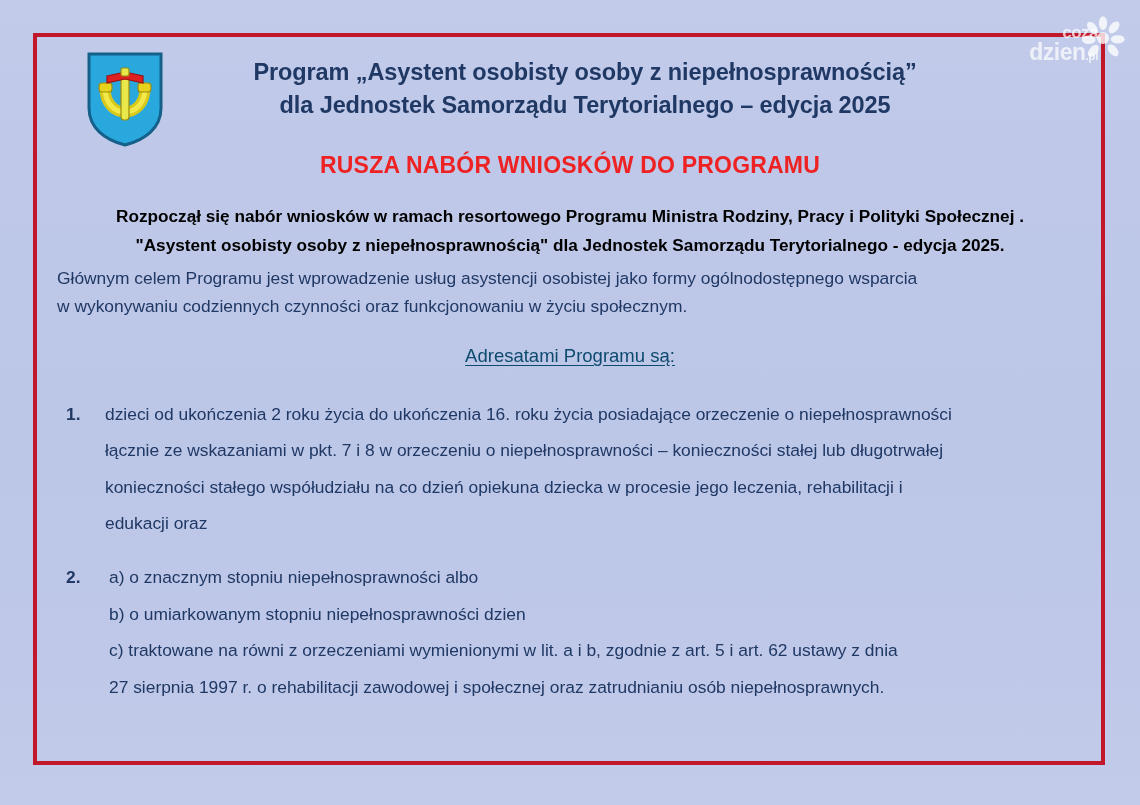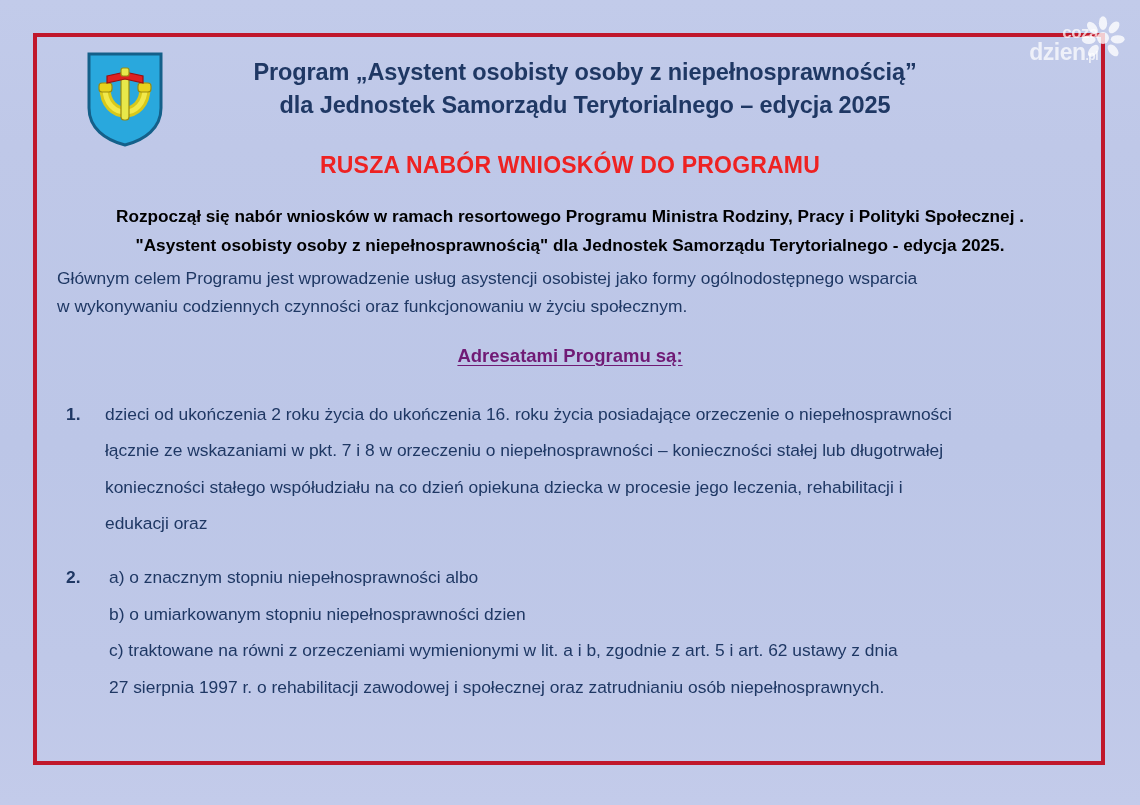--- a/index.html
+++ b/index.html
@@ -156,22 +156,22 @@
   .goal .l2 { text-align: left; }
 
   
   .section-heading {
     position: absolute;
     left: 52px;
     top: 345px;
     width: 1036px;
     text-align: center;
     font-size: 18.5px;
-    font-weight: bold;
-    color: #701a75;
+    font-weight: normal;
+    color: #0c4a6e;
   }
   .section-heading span {
     text-decoration: underline;
     text-underline-offset: 3px;
   }
 
   
   .list {
     position: absolute;
     left: 64px;

